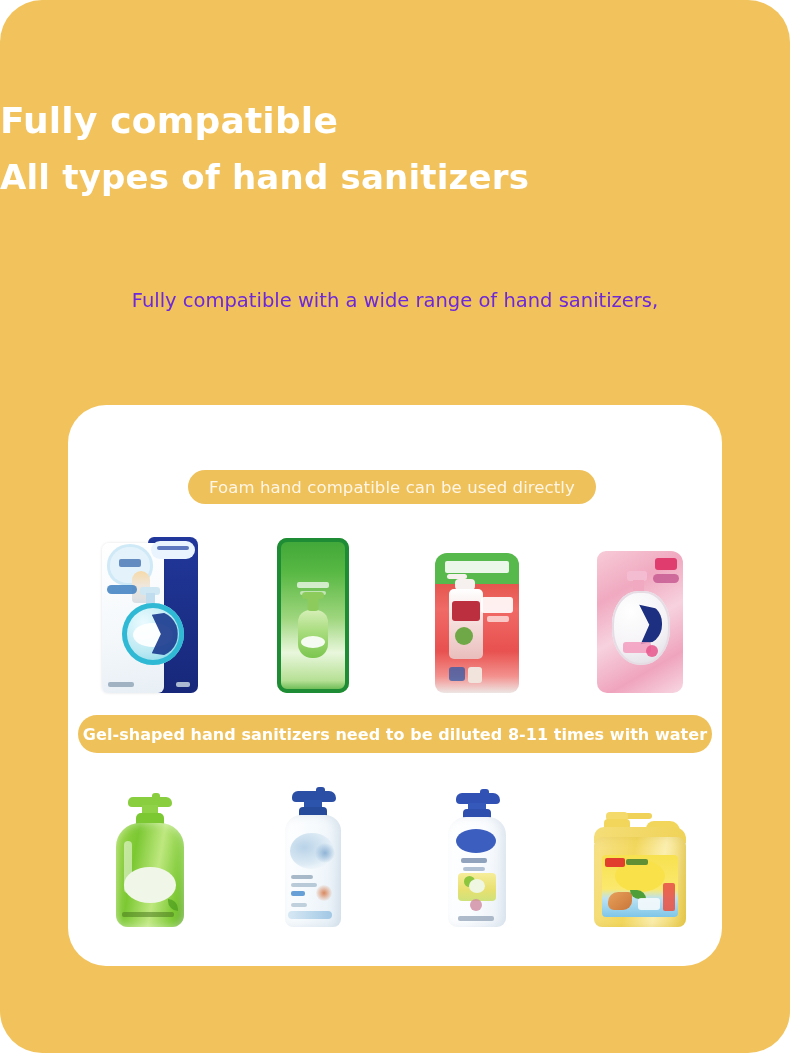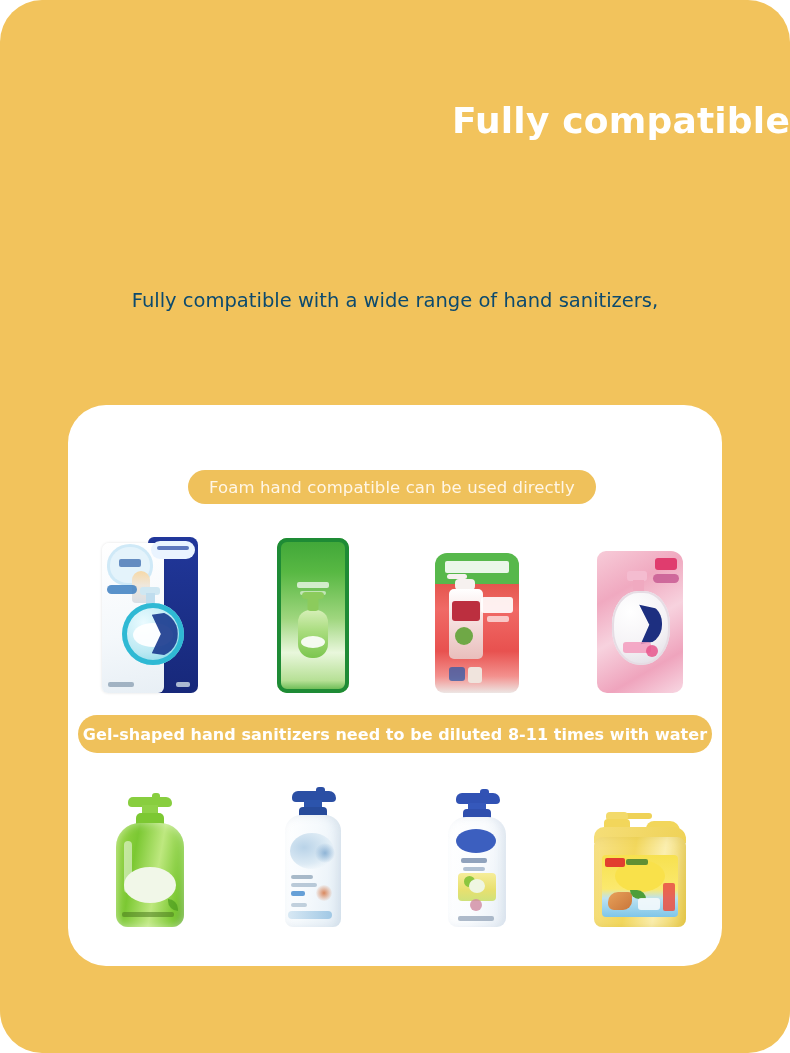--- a/index.html
+++ b/index.html
@@ -12,30 +12,30 @@
   
   .banner{
     position:absolute;left:0;top:0;width:790px;height:1053px;
     background:#F2C35C;
     border-radius:42px;
     box-sizing:border-box;
     overflow:hidden;
   }
 
   
-  .head-wrap{position:absolute;left:0;top:96px;width:790px;text-align:right;}
+  .head-wrap{position:absolute;left:0;top:96px;width:790px;text-align:left;}
   .h1{
     color:#ffffff;font-weight:bold;font-size:36px;line-height:50px;
     letter-spacing:.2px;margin:0;
   }
   .h1.second{font-size:34px;margin-top:6px;}
 
   .sub{
     position:absolute;left:0;top:285px;width:790px;text-align:center;
-    color:#0c4a6e;font-size:19.5px;line-height:31px;font-weight:400;
+    color:#6d28d9;font-size:19.5px;line-height:31px;font-weight:400;
   }
   .sub span{display:block;}
 
   
   .card{
     position:absolute;left:68px;top:405px;width:654px;height:561px;
     background:#ffffff;border-radius:38px;overflow:hidden;
   }
 
   
@@ -444,20 +444,21 @@
     background:#E8574A;border-radius:2px;opacity:.9;
   }
 </style>
 </head>
 <body>
 
 <div class="banner">
 
   <div class="head-wrap">
     <div class="h1">Fully compatible</div>
+    <div class="h1 second">All types of hand sanitizers</div>
   </div>
 
   <div class="sub">
     <span>Fully compatible with a wide range of hand sanitizers,</span>
   </div>
 
   <div class="card">
 
     <div class="pill pill-1">Foam hand compatible can be used directly</div>
 

